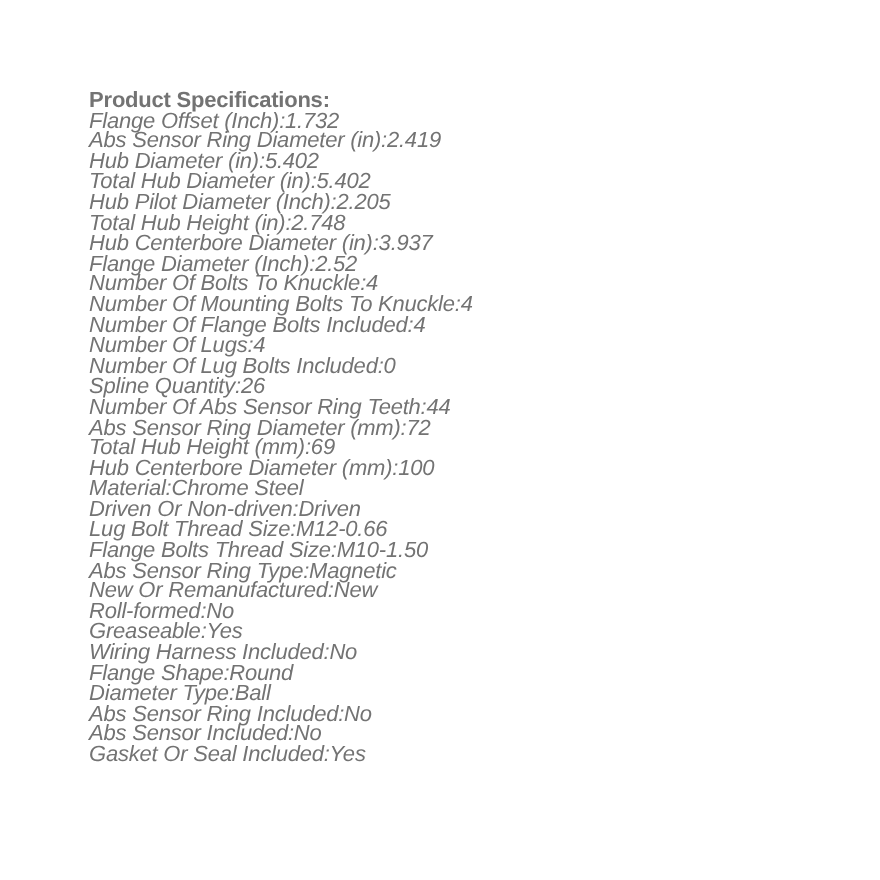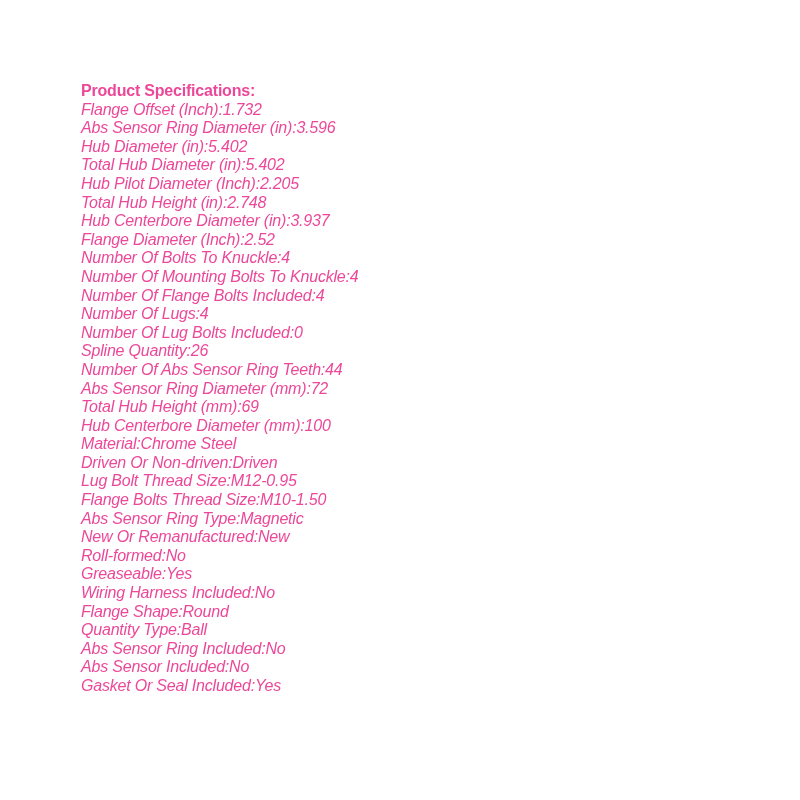--- a/index.html
+++ b/index.html
@@ -12,65 +12,65 @@
     background: #ffffff;
     font-family: "Liberation Sans", sans-serif;
     overflow: hidden;
     position: relative;
   }
   .spec-block {
     position: absolute;
     left: 81px;
     top: 82px;
     width: 650px;
-    color: #ec4899;
-    font-size: 16px;
+    color: #737373;
+    font-size: 20px;
     line-height: 18.6px;
     letter-spacing: -0.2px;
   }
   .spec-title {
     font-weight: bold;
   }
   .spec-row {
     white-space: nowrap;
     font-style: italic;
   }
 </style>
 </head>
 <body>
 
 <div class="spec-block">
   <div class="spec-title">Product Specifications:</div>
   <div id="spec-list">
       <div class="spec-row"><span>Flange Offset (Inch)</span><span>:</span><span>1.732</span></div>
-      <div class="spec-row"><span>Abs Sensor Ring Diameter (in)</span><span>:</span><span>3.596</span></div>
+      <div class="spec-row"><span>Abs Sensor Ring Diameter (in)</span><span>:</span><span>2.419</span></div>
       <div class="spec-row"><span>Hub Diameter (in)</span><span>:</span><span>5.402</span></div>
       <div class="spec-row"><span>Total Hub Diameter (in)</span><span>:</span><span>5.402</span></div>
       <div class="spec-row"><span>Hub Pilot Diameter (Inch)</span><span>:</span><span>2.205</span></div>
       <div class="spec-row"><span>Total Hub Height (in)</span><span>:</span><span>2.748</span></div>
       <div class="spec-row"><span>Hub Centerbore Diameter (in)</span><span>:</span><span>3.937</span></div>
       <div class="spec-row"><span>Flange Diameter (Inch)</span><span>:</span><span>2.52</span></div>
       <div class="spec-row"><span>Number Of Bolts To Knuckle</span><span>:</span><span>4</span></div>
       <div class="spec-row"><span>Number Of Mounting Bolts To Knuckle</span><span>:</span><span>4</span></div>
       <div class="spec-row"><span>Number Of Flange Bolts Included</span><span>:</span><span>4</span></div>
       <div class="spec-row"><span>Number Of Lugs</span><span>:</span><span>4</span></div>
       <div class="spec-row"><span>Number Of Lug Bolts Included</span><span>:</span><span>0</span></div>
       <div class="spec-row"><span>Spline Quantity</span><span>:</span><span>26</span></div>
       <div class="spec-row"><span>Number Of Abs Sensor Ring Teeth</span><span>:</span><span>44</span></div>
       <div class="spec-row"><span>Abs Sensor Ring Diameter (mm)</span><span>:</span><span>72</span></div>
       <div class="spec-row"><span>Total Hub Height (mm)</span><span>:</span><span>69</span></div>
       <div class="spec-row"><span>Hub Centerbore Diameter (mm)</span><span>:</span><span>100</span></div>
       <div class="spec-row"><span>Material</span><span>:</span><span>Chrome Steel</span></div>
       <div class="spec-row"><span>Driven Or Non-driven</span><span>:</span><span>Driven</span></div>
-      <div class="spec-row"><span>Lug Bolt Thread Size</span><span>:</span><span>M12-0.95</span></div>
+      <div class="spec-row"><span>Lug Bolt Thread Size</span><span>:</span><span>M12-0.66</span></div>
       <div class="spec-row"><span>Flange Bolts Thread Size</span><span>:</span><span>M10-1.50</span></div>
       <div class="spec-row"><span>Abs Sensor Ring Type</span><span>:</span><span>Magnetic</span></div>
       <div class="spec-row"><span>New Or Remanufactured</span><span>:</span><span>New</span></div>
       <div class="spec-row"><span>Roll-formed</span><span>:</span><span>No</span></div>
       <div class="spec-row"><span>Greaseable</span><span>:</span><span>Yes</span></div>
       <div class="spec-row"><span>Wiring Harness Included</span><span>:</span><span>No</span></div>
       <div class="spec-row"><span>Flange Shape</span><span>:</span><span>Round</span></div>
-      <div class="spec-row"><span>Quantity Type</span><span>:</span><span>Ball</span></div>
+      <div class="spec-row"><span>Diameter Type</span><span>:</span><span>Ball</span></div>
       <div class="spec-row"><span>Abs Sensor Ring Included</span><span>:</span><span>No</span></div>
       <div class="spec-row"><span>Abs Sensor Included</span><span>:</span><span>No</span></div>
       <div class="spec-row"><span>Gasket Or Seal Included</span><span>:</span><span>Yes</span></div>
     </div>
 </div>
 
 </body></html>

